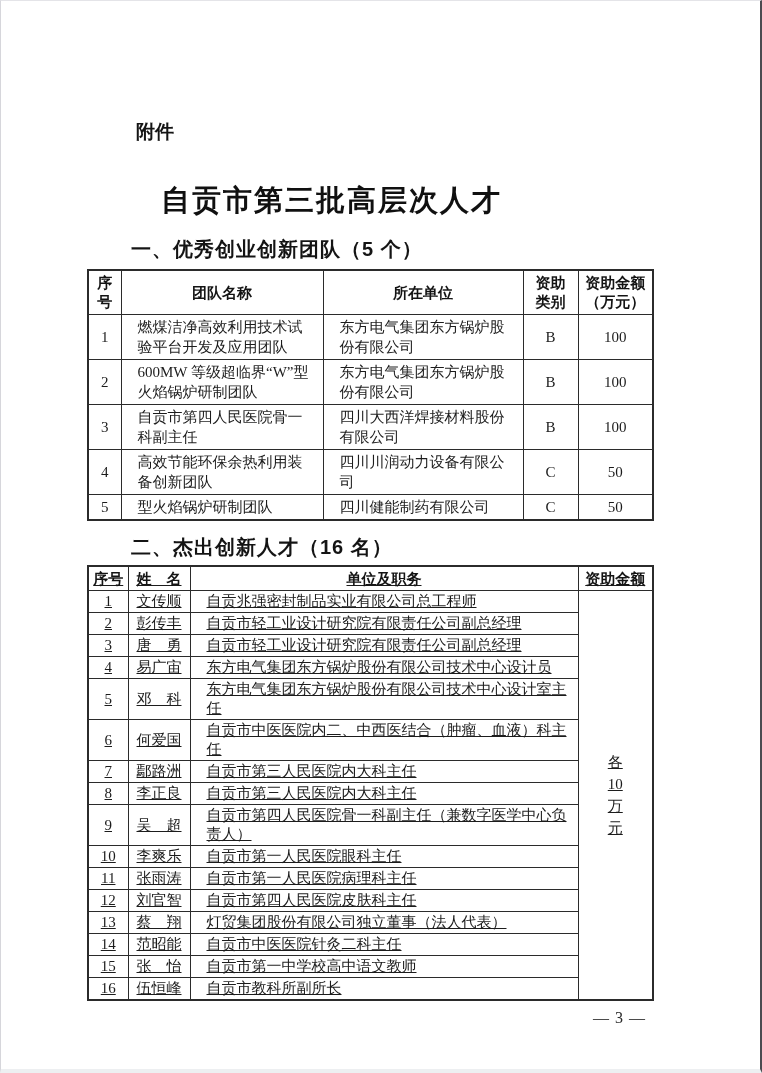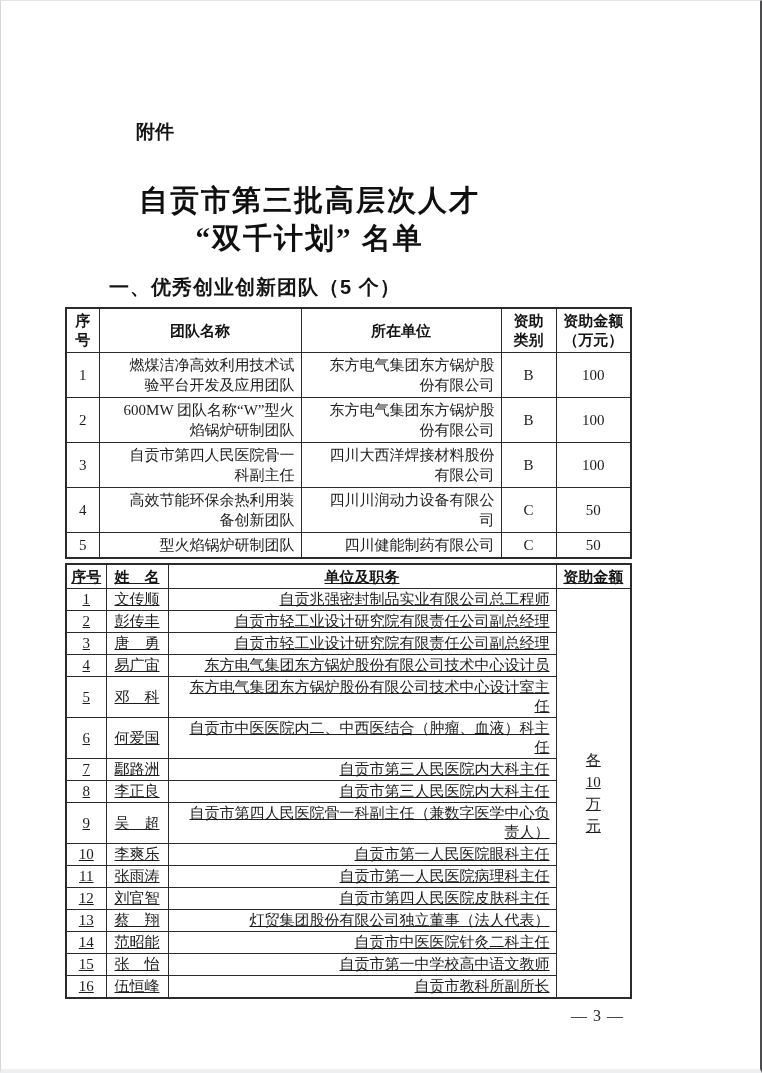--- a/index.html
+++ b/index.html
@@ -8,21 +8,21 @@
     width:762px;height:1073px;
     box-sizing:border-box;
     background:#ffffff;
     border-top:1px solid #e4e4e8;
     border-left:1px solid #d6d6db;
     border-right:2px solid #4b4b50;
     border-bottom:4px solid #edeff1;
     overflow:hidden;
     color:#1c1c1c;
   }
-  .content{margin-left:64px;width:489px;}
+  .content{margin-left:86px;width:489px;}
   .attachment{
     margin:118px 0 0 92px;
     font-family:"Liberation Sans",sans-serif;
     font-weight:700;font-size:19px;color:#141414;padding-left:43px;
   }
   .doc-title{
     margin-top:36px;
     text-align:center;
     font-family:"Liberation Serif",serif;
     font-weight:700;font-size:29px;line-height:38px;
@@ -56,21 +56,21 @@
     font-weight:700;font-size:15px;line-height:19px;
     white-space:pre-line;
     padding:2px 2px;color:#141414;
   }
   td{
     font-family:"Liberation Serif",serif;
     font-size:15px;line-height:20px;
     padding:2px 6px;color:#1c1c1c;
   }
   .t1 th{height:44px;}
-  .t1 td.left, .t2 td.left{text-align:right;padding-left:16px;}
+  .t1 td.left, .t2 td.left{text-align:left;padding-left:16px;}
   .t1 tr.tall td{height:40px;}
   .t1 tr.short td{height:23px;}
   .t2 th{height:25px;}
   .t2 td{height:21px;line-height:19px;padding:1px 6px;}
   .t2 td.amount-merged{
     white-space:pre-line;
     line-height:22px;
     text-align:center;
     vertical-align:middle;
   }
@@ -87,21 +87,20 @@
 </style>
 </head>
 <body>
 
 <div class="page">
   <div class="attachment">附件</div>
 
   <div class="content">
     <div class="doc-title">
       <div>自贡市第三批高层次人才</div>
-      <div>“双千计划” 名单</div>
     </div>
 
     <div class="section-heading">一、优秀创业创新团队（5 个）</div>
 
     <table class="t1">
       <colgroup>
         <col style="width:33px">
           <col style="width:202px">
           <col style="width:200px">
           <col style="width:55px">
@@ -122,21 +121,21 @@
       <tbody>
         <tr class="tall">
           <td>1</td>
           <td class="left">燃煤洁净高效利用技术试验平台开发及应用团队</td>
           <td class="left">东方电气集团东方锅炉股份有限公司</td>
           <td>B</td>
           <td>100</td>
         </tr>
         <tr class="tall">
           <td>2</td>
-          <td class="left">600MW 团队名称“W”型火焰锅炉研制团队</td>
+          <td class="left">600MW 等级超临界“W”型火焰锅炉研制团队</td>
           <td class="left">东方电气集团东方锅炉股份有限公司</td>
           <td>B</td>
           <td>100</td>
         </tr>
         <tr class="tall">
           <td>3</td>
           <td class="left">自贡市第四人民医院骨一科副主任</td>
           <td class="left">四川大西洋焊接材料股份有限公司</td>
           <td>B</td>
           <td>100</td>
@@ -151,20 +150,21 @@
         <tr class="short">
           <td>5</td>
           <td class="left">型火焰锅炉研制团队</td>
           <td class="left">四川健能制药有限公司</td>
           <td>C</td>
           <td>50</td>
         </tr>
       </tbody>
     </table>
 
+    <div class="section-heading second">二、杰出创新人才（16 名）</div>
 
     <table class="t2">
       <colgroup>
         <col style="width:40px">
           <col style="width:62px">
           <col style="width:388px">
           <col style="width:75px">
       </colgroup>
       <thead>
         <tr>

